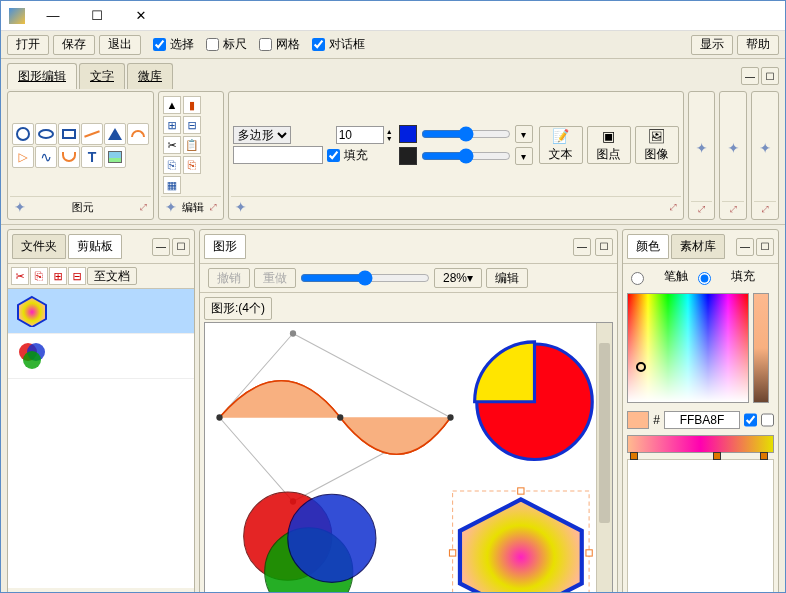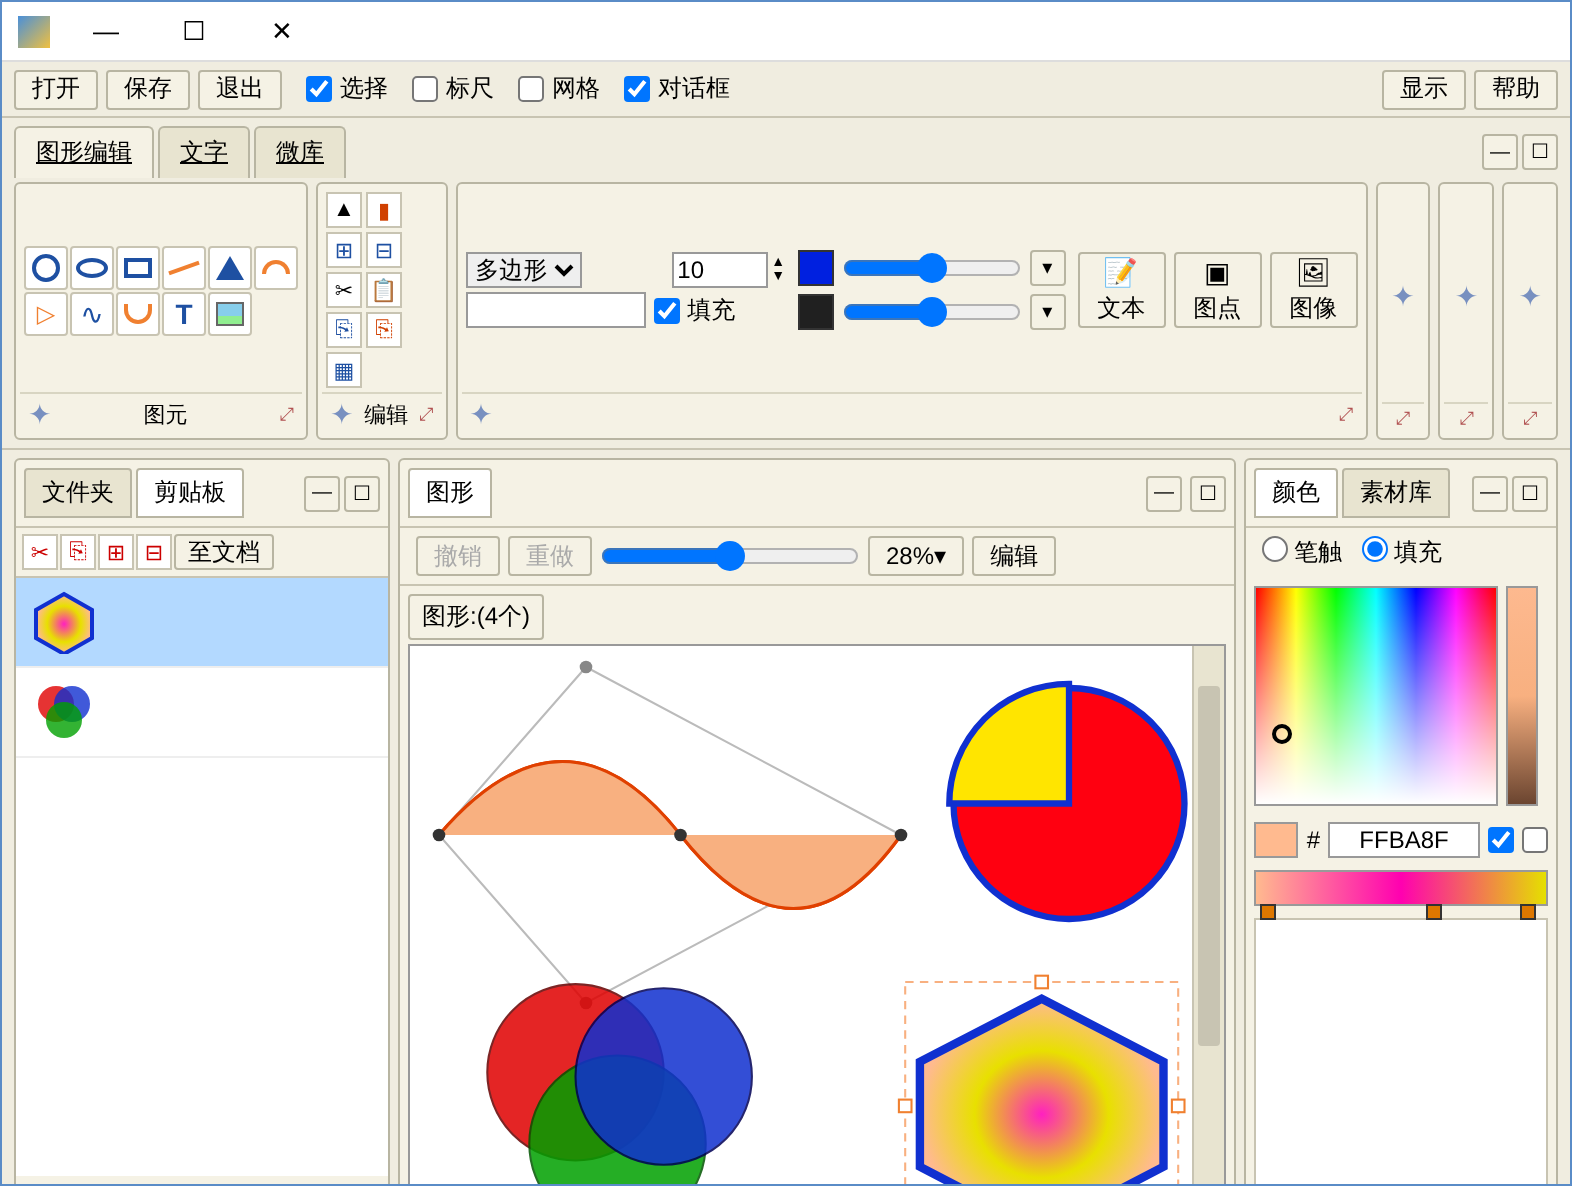--- a/index.html
+++ b/index.html
@@ -63,21 +63,21 @@
 .canvas-tools { display: flex; align-items: center; gap: 4px; padding: 4px 8px; border-bottom: 1px solid #c8c4b2; }
 .canvas-body { flex: 1; background: #f5f2e5; padding: 4px; display: flex; flex-direction: column; overflow: hidden; }
 .canvas-label { padding: 2px 6px; border: 1px solid #b8b5a2; background: #f5f2e5; width: fit-content; border-radius: 2px; }
 .canvas-area { flex: 1; background: #fff; border: 1px solid #999; margin-top: 2px; position: relative; overflow: hidden; }
 .scroll-v { position: absolute; right: 0; top: 0; bottom: 16px; width: 16px; background: #e8e4d0; border-left: 1px solid #c8c4b2; }
 .scroll-v .thumb { position: absolute; top: 20px; left: 2px; right: 2px; height: 180px; background: #c8c4b2; border-radius: 2px; }
 .scroll-h { position: absolute; left: 0; right: 16px; bottom: 0; height: 16px; background: #e8e4d0; border-top: 1px solid #c8c4b2; }
 .scroll-h .thumb { position: absolute; left: 20px; top: 2px; bottom: 2px; width: 250px; background: #c8c4b2; border-radius: 2px; }
 .color-panel { width: 157px; border: 1px solid #b8b5a2; background: #f5f2e5; border-radius: 3px; display: flex; flex-direction: column; }
 .radio-row { display: flex; gap: 10px; padding: 4px 8px; }
-.radio-row label { display: flex; align-items: flex-start; gap: 3px; }
+.radio-row label { display: flex; align-items: flex-end; gap: 20px; }
 .color-pick-area { margin: 4px; display: flex; gap: 4px; }
 .color-grad { width: 122px; height: 110px; background: linear-gradient(to bottom, transparent, #fff), linear-gradient(to right, #f00, #ff0, #0f0, #0ff, #00f, #f0f, #f00); position: relative; border: 1px solid #999; }
 .color-grad .ring { position: absolute; left: 8px; top: 68px; width: 10px; height: 10px; border: 2px solid #000; border-radius: 50%; }
 .hue-bar { width: 16px; height: 110px; background: linear-gradient(#fdb98f, #f8b080, #6b4530); border: 1px solid #999; }
 .color-result { display: flex; align-items: center; gap: 4px; padding: 4px; }
 .color-preview { width: 30px; height: 18px; background: #ffba8f; border: 1px solid #999; }
 .color-hex { width: 76px; height: 18px; border: 1px solid #999; text-align: center; }
 .chkbox { width: 14px; height: 14px; }
 .grad-strip { margin: 2px 4px; height: 18px; background: linear-gradient(to right, #ffba8f, #ff00b0, #e5e000); border: 1px solid #999; position: relative; }
 .grad-stop { position: absolute; bottom: -8px; width: 8px; height: 8px; background: #dd7700; border: 1px solid #333; }

